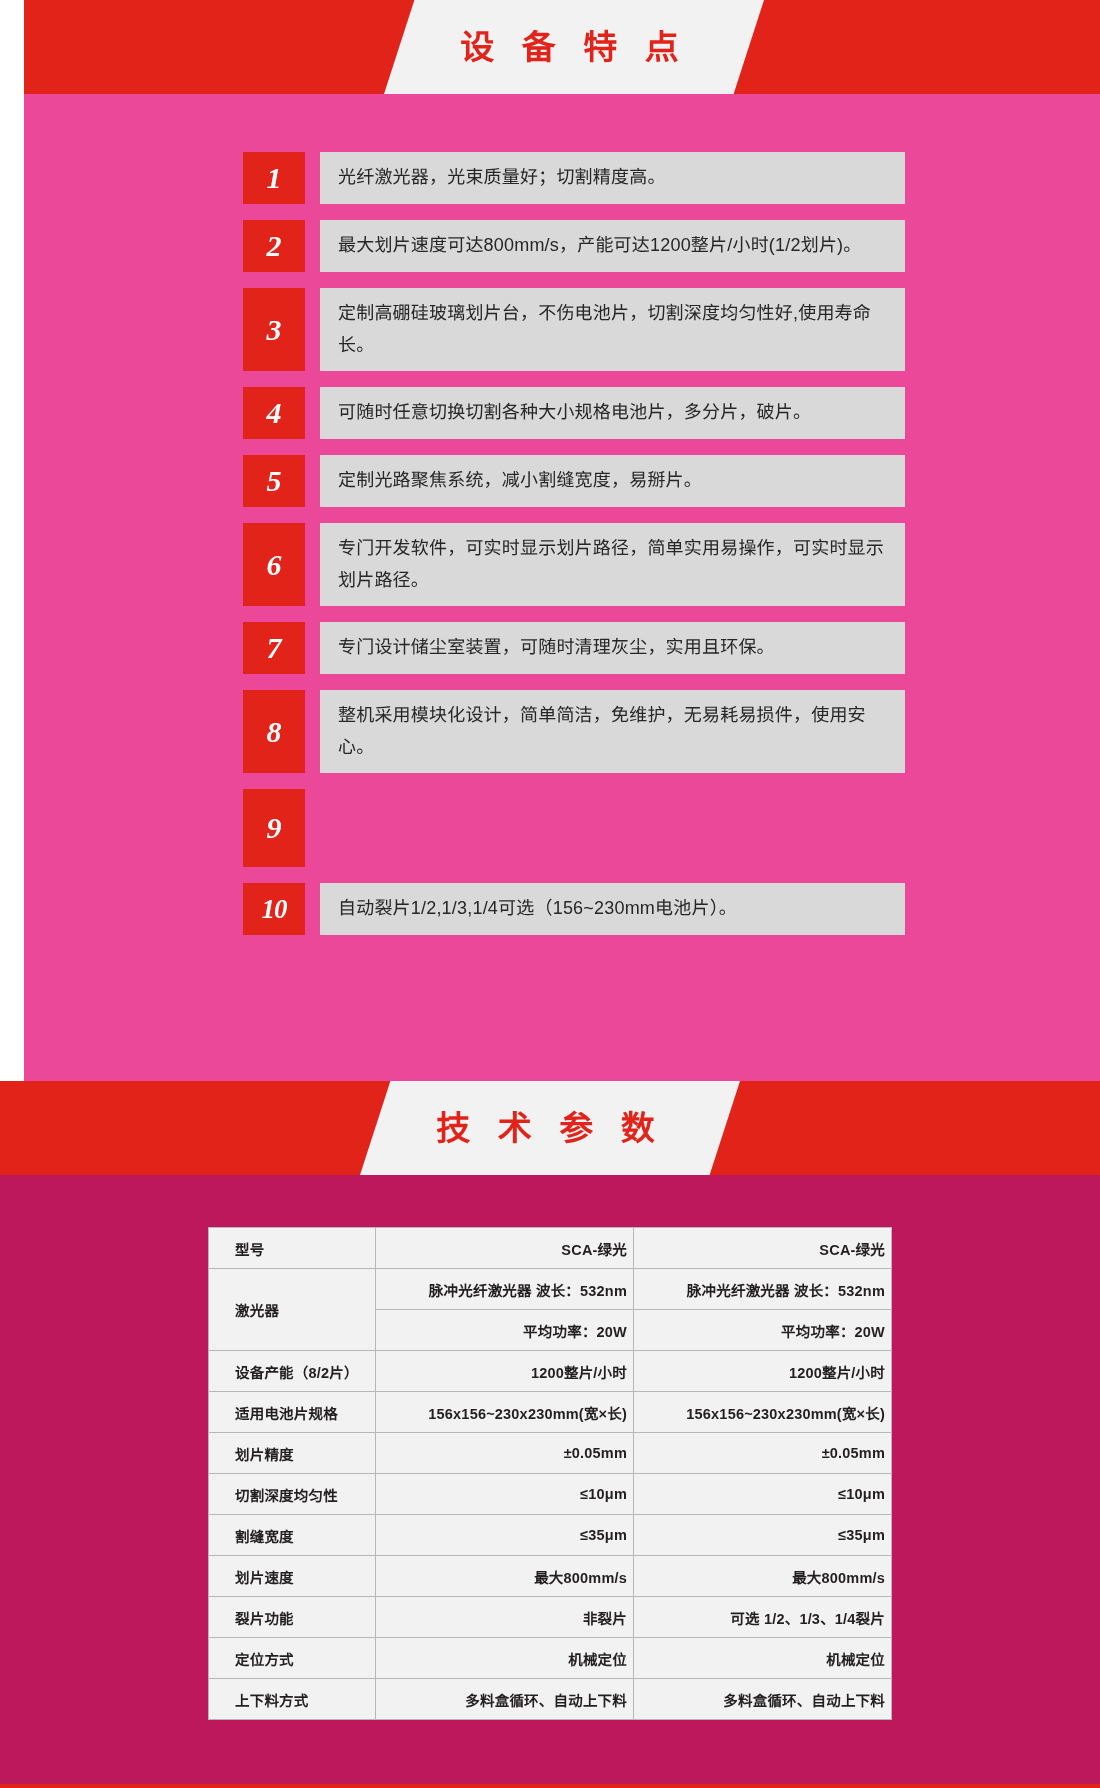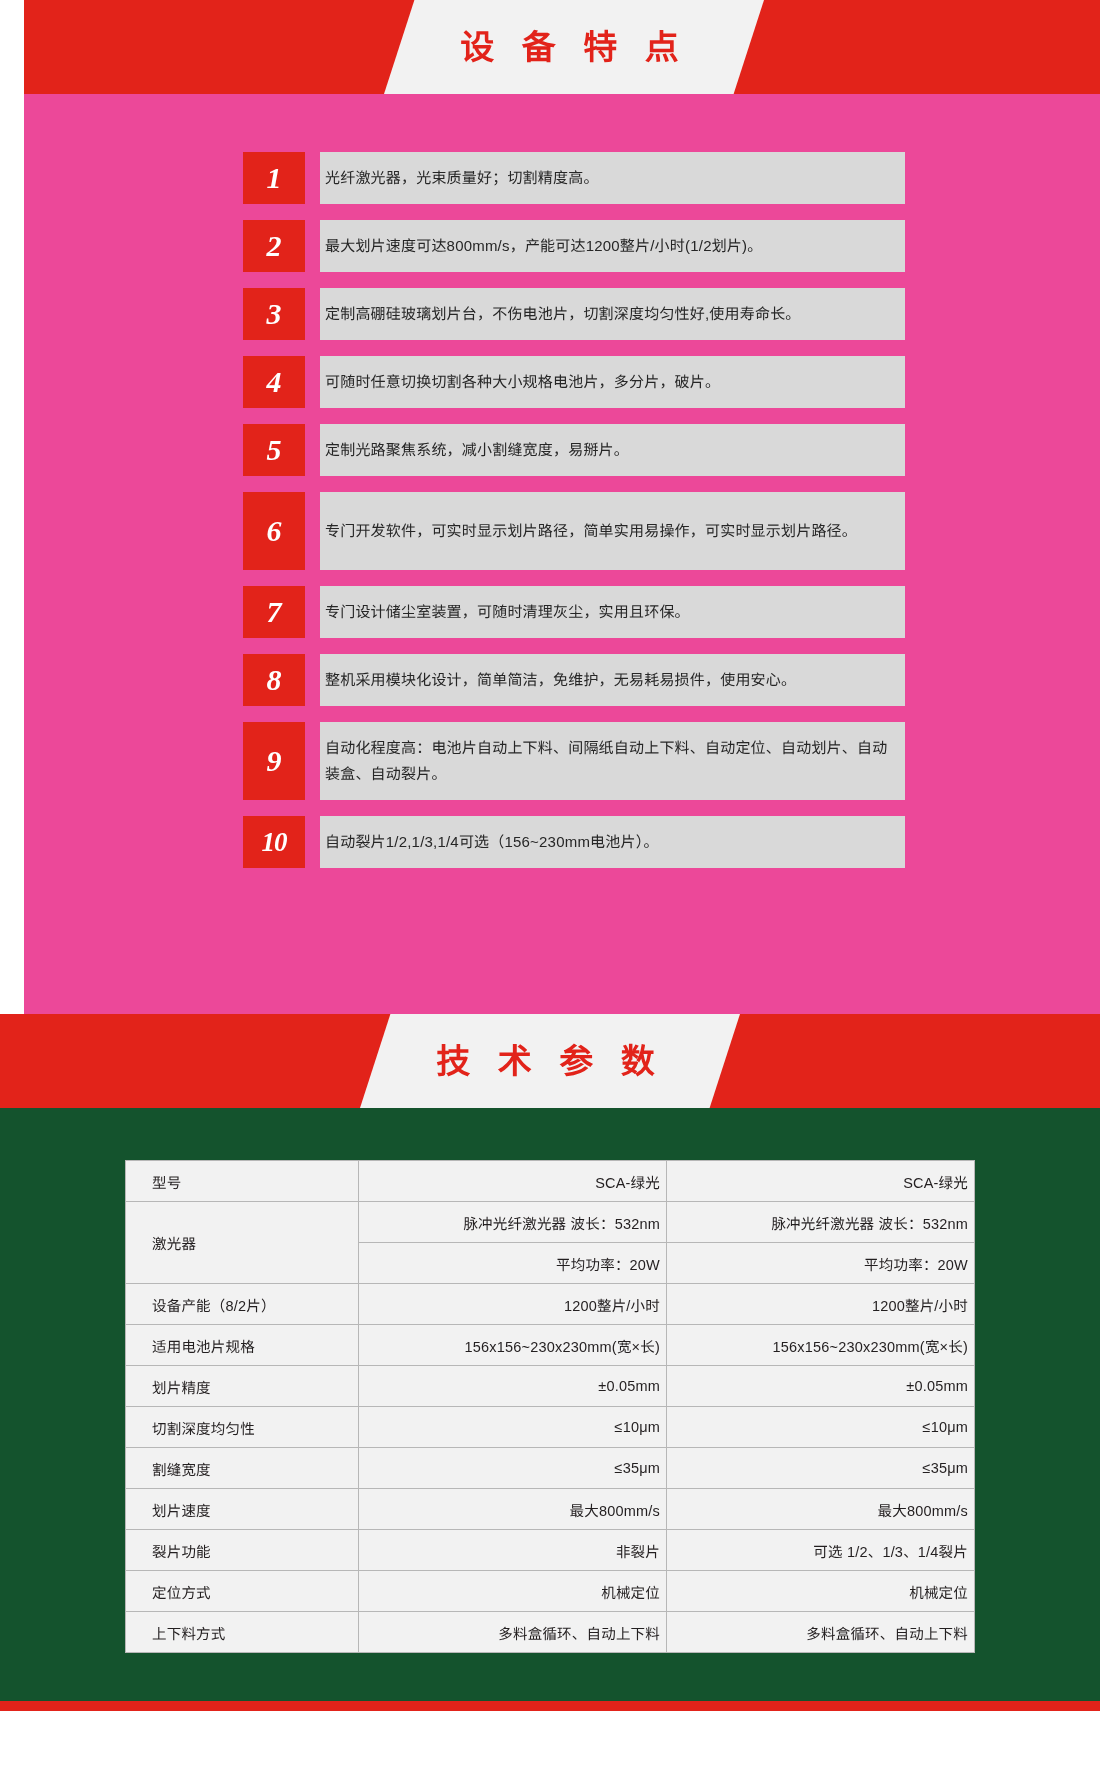--- a/index.html
+++ b/index.html
@@ -85,38 +85,39 @@
     justify-content: center;
     line-height: 1;
   }
   .feature-num.wide-num { font-size: 27px; letter-spacing: -1px; }
   .feature-text {
     flex: 1 1 auto;
     background: #d9d9d9;
     margin-left: 15px;
     display: flex;
     align-items: center;
-    padding: 10px 5px;
+    padding: 10px 18px;
     box-sizing: border-box;
-    font-size: 15px;
+    font-size: 18px;
     line-height: 1.75;
     color: #262626;
     letter-spacing: 0.2px;
   }
 
   
   .section-specs {
     position: relative;
     width: 1100px;
-    background: #14532d;
-    padding-bottom: 44px;
+    background: #be185d;
+    padding-bottom: 60px;
   }
   .specs-table-wrap {
-    width: 850px;
+    width: 684px;
     margin: 52px auto 4px auto;
+    font-weight: bold;
   }
   table.specs {
     border-collapse: collapse;
     width: 100%;
     background: #f2f2f2;
     font-size: 14.5px;
     color: #231f20;
   }
   table.specs td {
     border: 1px solid #b7b7b7;
@@ -188,21 +189,20 @@
         <div class="feature-text">专门设计储尘室装置，可随时清理灰尘，实用且环保。</div>
       </div>
 
       <div class="feature-row">
         <div class="feature-num">8</div>
         <div class="feature-text">整机采用模块化设计，简单简洁，免维护，无易耗易损件，使用安心。</div>
       </div>
 
       <div class="feature-row" style="min-height:78px;">
         <div class="feature-num">9</div>
-        <div class="feature-text">自动化程度高：电池片自动上下料、间隔纸自动上下料、自动定位、自动划片、自动装盒、自动裂片。</div>
       </div>
 
       <div class="feature-row">
         <div class="feature-num wide-num">10</div>
         <div class="feature-text">自动裂片1/2,1/3,1/4可选（156~230mm电池片）。</div>
       </div>
 
     </div>
   </section>
 

